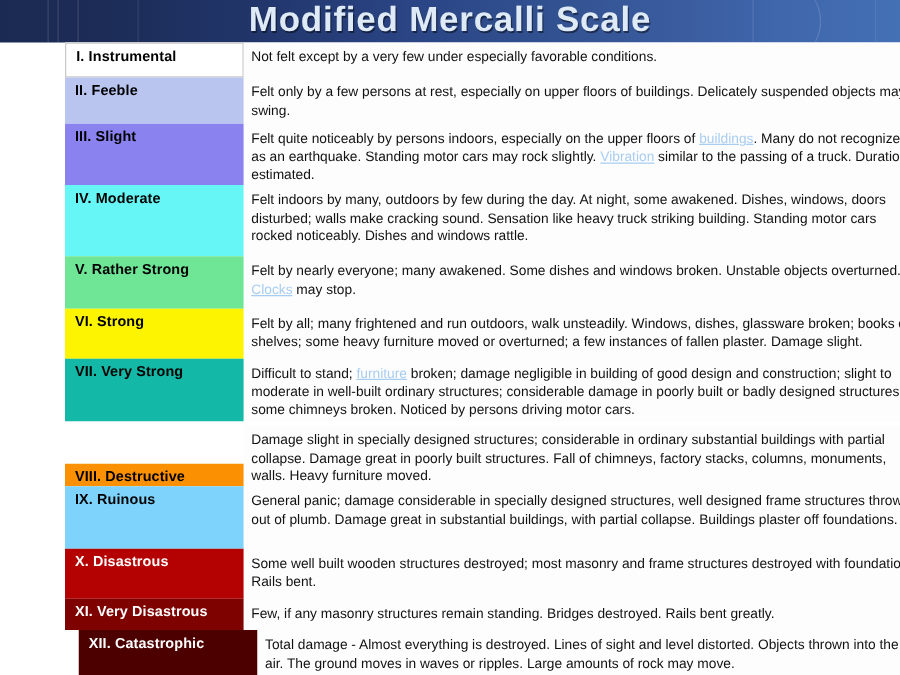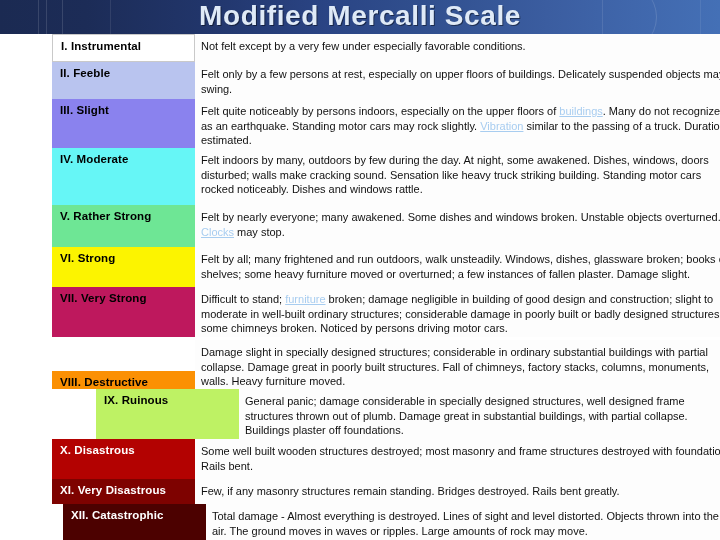--- a/index.html
+++ b/index.html
@@ -175,29 +175,29 @@
       </div>
       <div class="row r5">
         <div class="cell-level" style="background: rgb(110, 230, 149);">V. Rather Strong</div>
         <div class="cell-desc"><span>Felt by nearly everyone; many awakened. Some dishes and windows broken. Unstable objects overturned. </span><a>Clocks</a><span> may stop.</span></div>
       </div>
       <div class="row r6">
         <div class="cell-level" style="background: rgb(252, 244, 0);">VI. Strong</div>
         <div class="cell-desc">Felt by all; many frightened and run outdoors, walk unsteadily. Windows, dishes, glassware broken; books off shelves; some heavy furniture moved or overturned; a few instances of fallen plaster. Damage slight.</div>
       </div>
       <div class="row r7">
-        <div class="cell-level" style="background: #be185d;">VII. Very Strong</div>
+        <div class="cell-level" style="background: #14b8a6;">VII. Very Strong</div>
         <div class="cell-desc"><span>Difficult to stand; </span><a>furniture</a><span> broken; damage negligible in building of good design and construction; slight to moderate in well-built ordinary structures; considerable damage in poorly built or badly designed structures; some chimneys broken. Noticed by persons driving motor cars.</span></div>
       </div>
       <div class="row r8">
         <div class="cell-level" style="background: rgb(251, 144, 3);">VIII. Destructive</div>
         <div class="cell-desc">Damage slight in specially designed structures; considerable in ordinary substantial buildings with partial collapse. Damage great in poorly built structures. Fall of chimneys, factory stacks, columns, monuments, walls. Heavy furniture moved.</div>
       </div>
       <div class="row r9">
-        <div class="cell-level" style="background: #bef264; margin-left: 44px;">IX. Ruinous</div>
+        <div class="cell-level" style="background: #7dd3fc;">IX. Ruinous</div>
         <div class="cell-desc">General panic; damage considerable in specially designed structures, well designed frame structures thrown out of plumb. Damage great in substantial buildings, with partial collapse. Buildings plaster off foundations.</div>
       </div>
       <div class="row r10">
         <div class="cell-level lightfont" style="background: rgb(179, 2, 1);">X. Disastrous</div>
         <div class="cell-desc">Some well built wooden structures destroyed; most masonry and frame structures destroyed with foundation. Rails bent.</div>
       </div>
       <div class="row r11">
         <div class="cell-level lightfont" style="background: rgb(126, 2, 0);">XI. Very Disastrous</div>
         <div class="cell-desc">Few, if any masonry structures remain standing. Bridges destroyed. Rails bent greatly.</div>
       </div>

